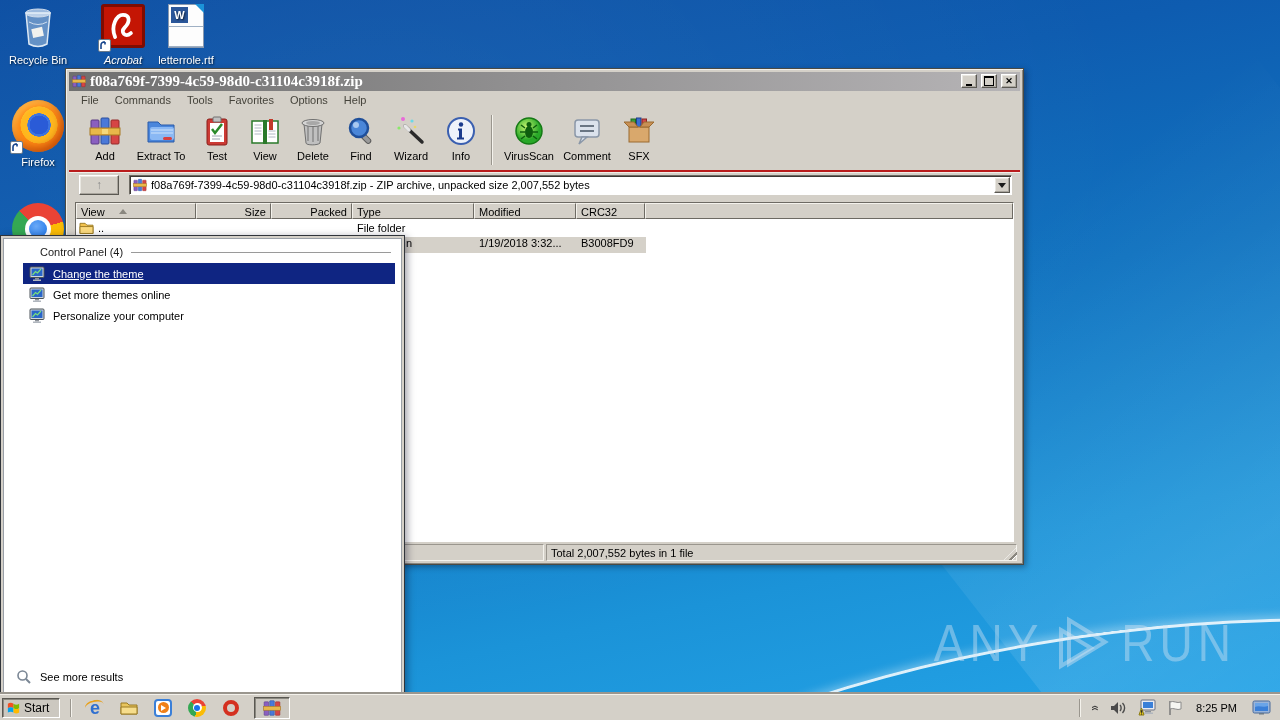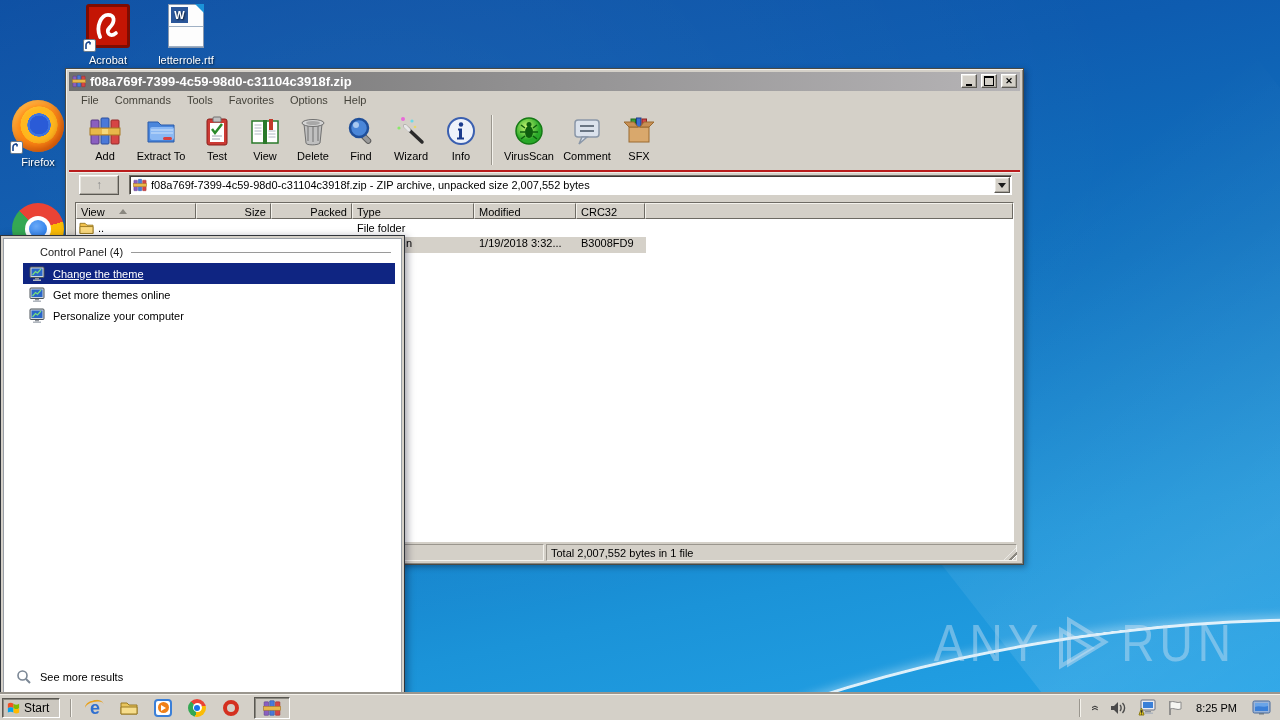--- a/index.html
+++ b/index.html
@@ -63,22 +63,22 @@
   .pressed { background:#ccc8c0; border:1px solid; border-color:#5a5852 #ffffff #ffffff #5a5852;
     box-shadow:inset 1px 1px 0 #8a8880; }
 
   
   .winrar { position:absolute; left:65px; top:68px; width:959px; height:497px; z-index:10;
     background:#d4d0c8; border:1px solid #4a4a44;
     box-shadow:inset 1px 1px 0 #f2f0ea, inset -1px -1px 0 #8a877f, 2px 2px 6px rgba(0,0,20,0.35);
     padding:3px; display:flex; flex-direction:column; }
   .titlebar { height:19px; display:flex; align-items:center; gap:4px; padding:0 3px;
     background:linear-gradient(to right, #6f6f6f, #b6b4b6); }
-  .titlebar .title { flex:1; color:#fff; font-weight:bold; font-size:13px; white-space:nowrap;
-    overflow:hidden; }
+  .titlebar .title { flex:1; color:#fff; font-weight:bold; font-size:15px; white-space:nowrap;
+    overflow:hidden;font-family:Liberation Serif, serif; }
   .tbtn { width:16px; height:14px; position:relative; display:flex; align-items:center;
     justify-content:center; font-size:9px; font-weight:bold; color:#000; }
   .gl-min::before { content:""; width:6px; height:2px; background:#000; margin-top:7px; }
   .gl-max::before { content:""; width:8px; height:7px; border:1px solid #000; border-top:2px solid #000; }
   .gl-close::before { content:"✕"; font-size:9px; }
 
   .menubar { height:18px; display:flex; align-items:center; padding-left:4px; }
   .menubar .mi { padding:2px 8px; color:#45433b; }
 
   .toolbar { height:64px; display:flex; align-items:flex-start; padding:3px 0 0 12px;
@@ -202,22 +202,33 @@
     <span class="wm-txt">ANY</span>
     <span>
       <svg width="62" height="58" viewBox="0 0 62 58">
         <polygon points="18,6 54,28 18,50" fill="none" stroke="rgba(214,228,242,0.45)" stroke-width="4"></polygon>
         <polygon points="10,16 40,34 10,52" fill="none" stroke="rgba(214,228,242,0.45)" stroke-width="4"></polygon>
       </svg>
     </span>
     <span class="wm-txt">RUN</span>
   </div>
 
-
-  <div class="dicon" style="left:70px;top:4px;">
+  <div class="dicon" style="left:0;top:4px;">
+    <div class="art">
+      <svg width="46" height="46" viewBox="0 0 46 46">
+        <path d="M11 9 L35 9 L32 40 Q23 45 14 40 Z" fill="rgba(205,222,238,0.45)" stroke="#dce8f4" stroke-width="1.5"></path>
+        <rect x="17" y="24" width="11" height="9" fill="#f2f2ee" transform="rotate(-12 22 28)"></rect>
+        <ellipse cx="23" cy="9" rx="12.5" ry="4" fill="rgba(235,244,252,0.65)" stroke="#cfdcec"></ellipse>
+        <path d="M14 18 q9 5 18 0" stroke="rgba(255,255,255,0.7)" fill="none"></path>
+      </svg>
+    </div>
+    <div class="lbl">Recycle Bin</div>
+  </div>
+
+  <div class="dicon" style="left:85px;top:4px;font-style:italic;">
     <div class="art">
       <div class="acrobat-sq">
         <svg width="38" height="38" viewBox="0 0 24 24">
           <path d="M7 19 C4 12 8 5 12 5 C16 5 17 9 13 13 C10 16 13.5 19.5 17 16.5" stroke="#fff" stroke-width="2.4" fill="none" stroke-linecap="round"></path>
         </svg>
       </div>
       <div class="shortcut-badge">
         <svg width="9" height="9" viewBox="0 0 9 9">
             <path d="M1 8 L1 4 Q1 1 5 1 M5 1 L2.5 1 M5 1 L5 3.5" stroke="#17458c" stroke-width="1.6" fill="none"></path>
           </svg>

